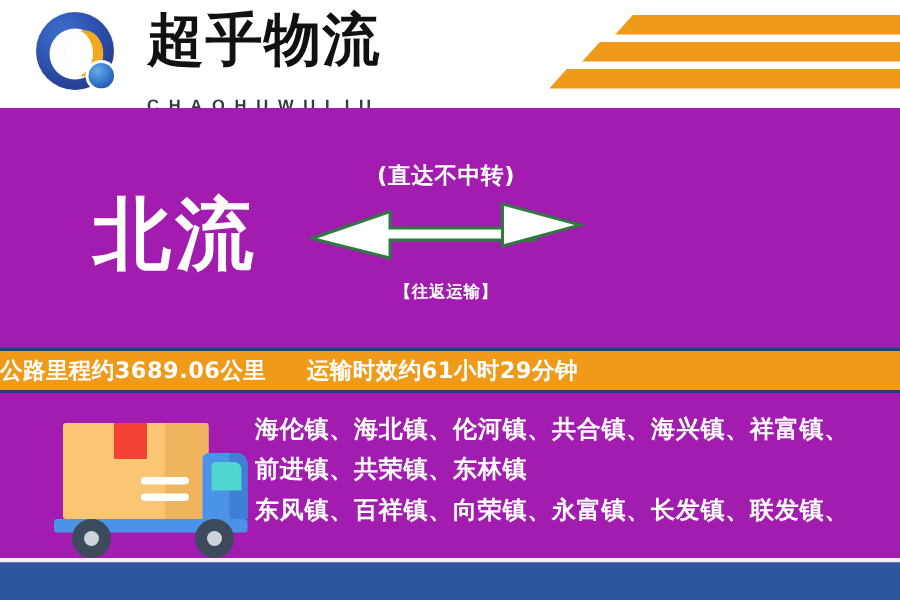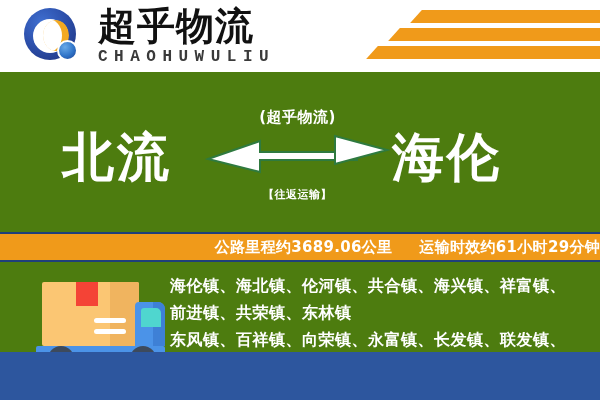--- a/index.html
+++ b/index.html
@@ -9,22 +9,22 @@
   body {
     width: 600px;
     height: 400px;
     overflow: hidden;
     font-family: "DejaVu Sans", "Liberation Sans", sans-serif;
     background: #2d569e;
   }
   .banner {
     position: relative;
     width: 600px;
-    height: 352px;
-    background: #4d7c0f;
+    height: 400px;
+    background: #a21caf;
     overflow: hidden;
   }
 
   
   .header {
     position: absolute;
     left: 0; top: 0;
     width: 600px;
     height: 72px;
     background: #ffffff;
@@ -85,27 +85,27 @@
   .brand-cn {
     font-family: "DejaVu Sans", "Liberation Sans", sans-serif;
     font-size: 38px;
     font-weight: 700;
     color: #111111;
     letter-spacing: 1px;
     line-height: 44px;
     white-space: nowrap;
   }
   .brand-en {
-    font-family: Liberation Mono, monospace;
-    font-size: 16px;
+    font-family: Liberation Sans, sans-serif;
+    font-size: 11px;
     font-weight: 700;
     color: #3a3a3a;
     letter-spacing: 6.5px;
     line-height: 16px;
-    margin-top: 1px;
+    margin-top: 15px;
     white-space: nowrap;
   }
   .stripes {
     position: absolute;
     right: 0;
     top: 8px;
     width: 260px;
     height: 56px;
   }
   .stripe {
@@ -182,21 +182,21 @@
     left: 0;
     top: 232px;
     width: 600px;
     height: 30px;
     background: #f09a1a;
     border-top: 2px solid #1e3f7a;
     border-bottom: 2px solid #1e3f7a;
     box-sizing: border-box;
     display: flex;
     align-items: center;
-    justify-content: flex-end;
+    justify-content: flex-start;
   }
   .infobar-text {
     font-family: "DejaVu Sans", "Liberation Sans", sans-serif;
     font-size: 15px;
     font-weight: 700;
     color: #ffffff;
     letter-spacing: 0.3px;
     white-space: nowrap;
   }
   .infobar-gap { display: inline-block; width: 16px; }
@@ -357,36 +357,35 @@
       <div class="stripe s3"></div>
     </div>
 
   </div>
 
   <div class="route">
 
     <div class="city city-from">北流</div>
 
     <div class="mid">
-      <div class="mid-top">(超乎物流)</div>
+      <div class="mid-top">(直达不中转)</div>
 
       <div class="arrows">
         <svg width="185" height="46" viewBox="0 0 185 46">
           <polygon points="5,23 52,5 52,17 180,17 180,29 52,29 52,41" fill="#ffffff" stroke="#2f7a3f" stroke-width="2.5" style="display:none"></polygon>
 
           <polygon points="3,25 55,7 55,18 152,18 152,26 55,26 55,38" fill="#ffffff" stroke="#2f7a3f" stroke-width="2" stroke-linejoin="miter"></polygon>
 
           <polygon points="182,16 130,2 130,30 182,16" fill="#ffffff" stroke="#2f7a3f" stroke-width="2" stroke-linejoin="miter"></polygon>
         </svg>
       </div>
 
       <div class="mid-bottom">【往返运输】</div>
     </div>
 
-    <div class="city city-to">海伦</div>
 
   </div>
 
   <div class="infobar">
     <div class="infobar-text">
       <span>公路里程约3689.06公里</span>
       <span class="infobar-gap"></span>
       <span>运输时效约61小时29分钟</span>
     </div>
   </div>

